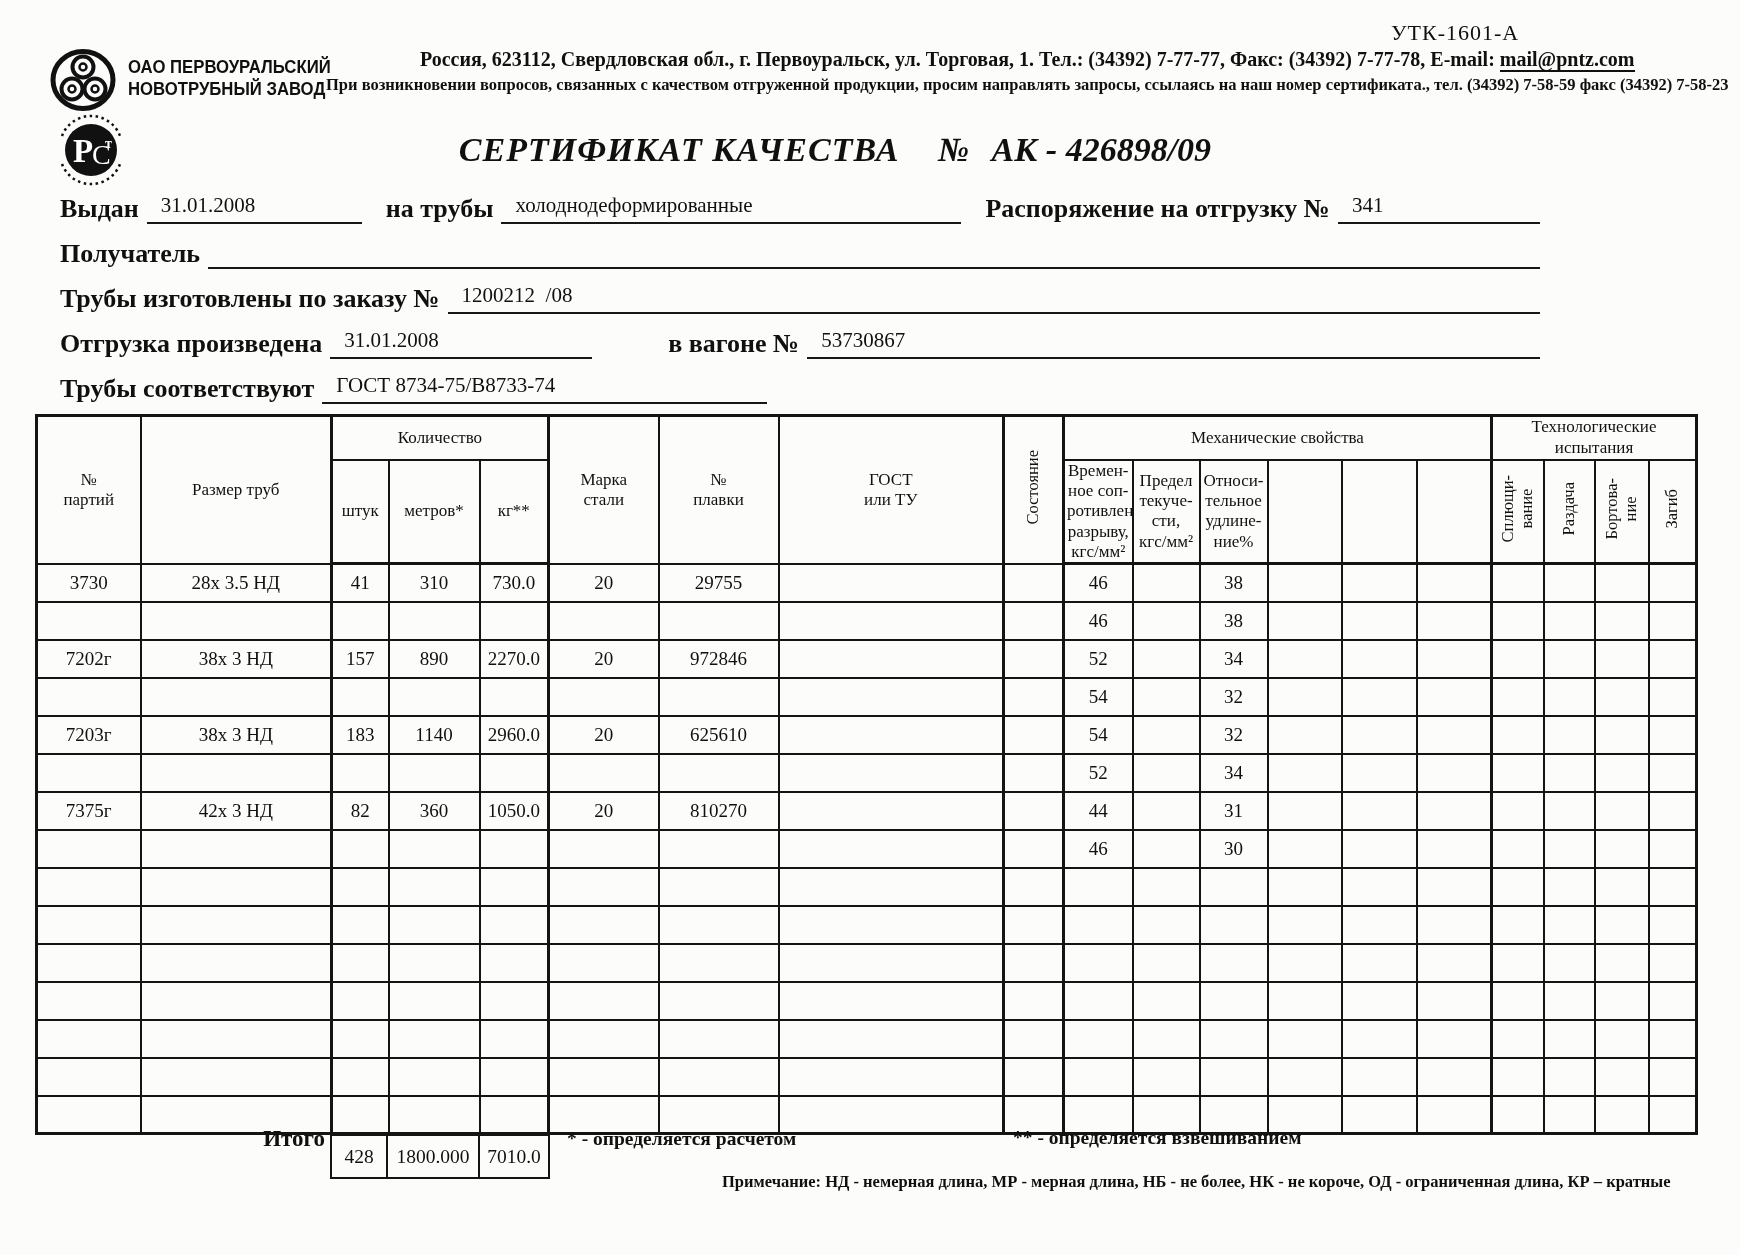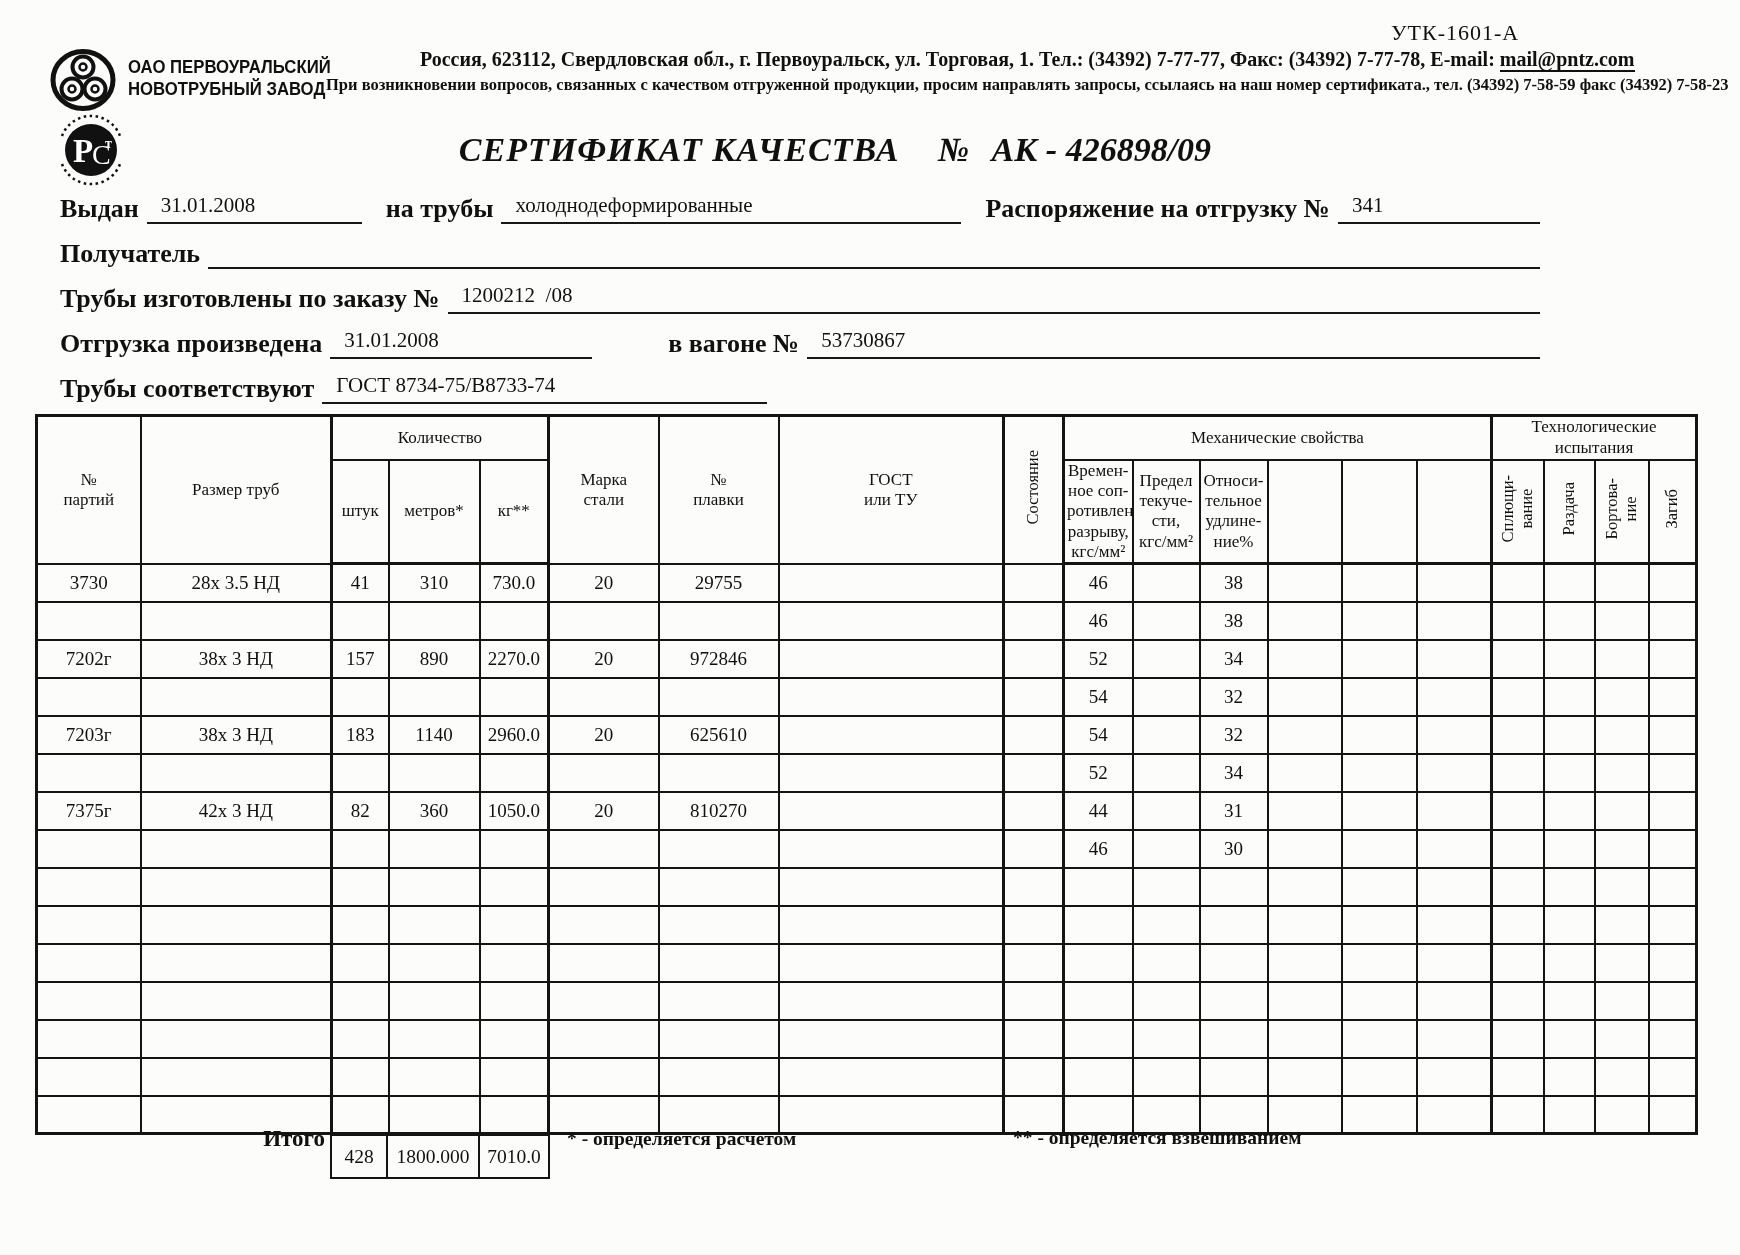--- a/index.html
+++ b/index.html
@@ -542,14 +542,15 @@
     <span class="totals-label">Итого</span>
     <div class="totals-boxes">
       <div class="tbox tb1">428</div>
       <div class="tbox tb2">1800.000</div>
       <div class="tbox tb3">7010.0</div>
     </div>
     <span class="fn-star">* - определяется расчетом</span>
     <span class="fn-dstar">** - определяется взвешиванием</span>
   </div>
 
+  <div class="note-line">Примечание: НД - немерная длина, МР - мерная длина, НБ - не более, НК - не короче, ОД - ограниченная длина, КР – кратные</div>
 
 </div>
 
 </body></html>

